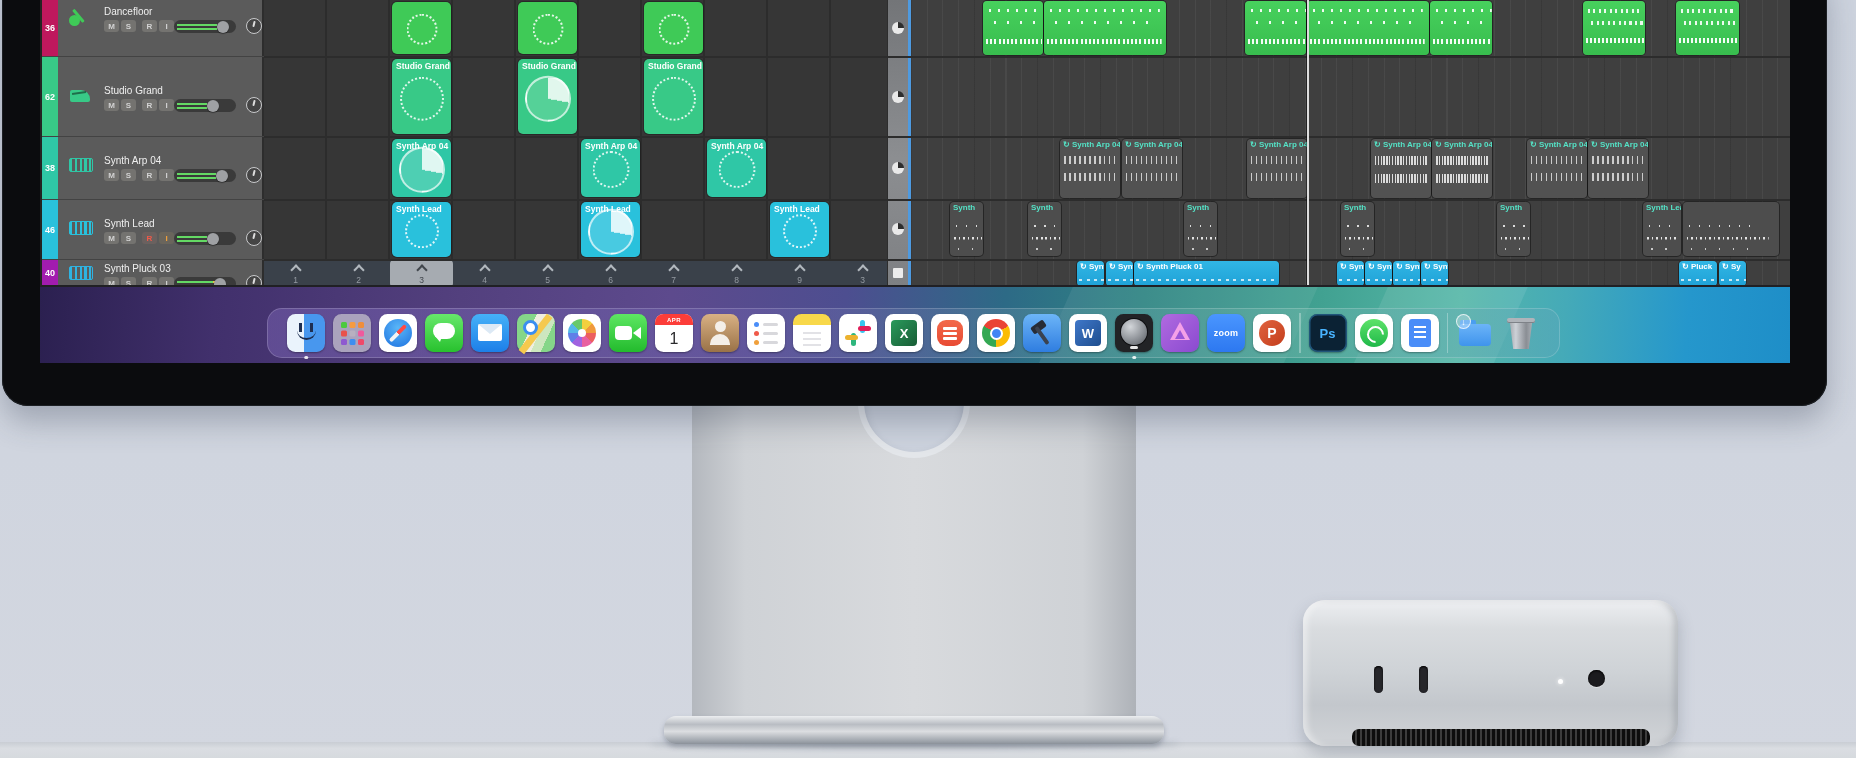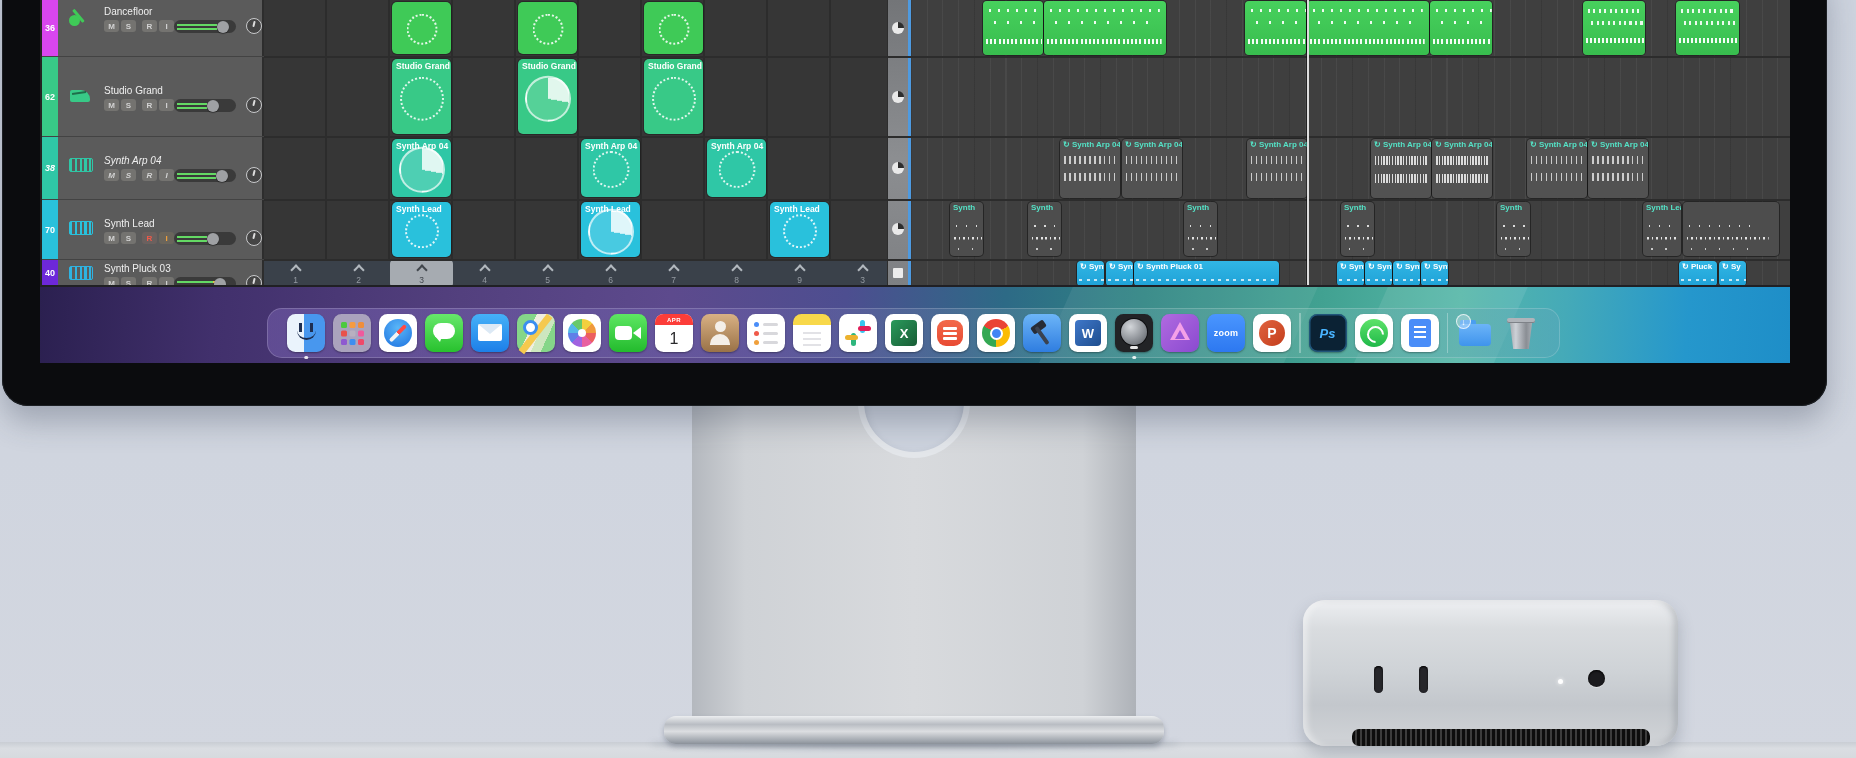--- a/index.html
+++ b/index.html
@@ -171,21 +171,21 @@
   .ic-logic-pro::after{content:"";position:absolute;left:15px;bottom:3px;width:8px;height:3px;border-radius:1.5px;background:#e6e6e6;}
   .ic-affinity{background:linear-gradient(135deg,#b06ae0,#8a4ad0);}
   .ic-affinity::before{content:"";position:absolute;left:9px;top:8px;border-left:10px solid rgba(0,0,0,0);border-right:10px solid rgba(0,0,0,0);border-bottom:18px solid #f4a0e8;}
   .ic-affinity::after{content:"";position:absolute;left:14px;top:16px;border-left:5px solid rgba(0,0,0,0);border-right:5px solid rgba(0,0,0,0);border-bottom:9px solid #9a55d8;}
   .ic-zoom{background:linear-gradient(180deg,#4a96ff,#2d78f0);}
   .ic-zoom .glyph{font-size:9px;color:#fff;letter-spacing:.3px;}
   .ic-powerpoint{background:#fff;}
   .ic-powerpoint::before{content:"";position:absolute;left:6px;top:6px;width:26px;height:26px;border-radius:50%;background:linear-gradient(135deg,#e0633f,#c43e1c);}
   .ic-powerpoint .glyph{font-size:14px;color:#fff;}
   .ic-photoshop{background:#0b2234;box-shadow:inset 0 0 0 1.5px rgba(73,180,255,.35),0 1px 2px rgba(0,0,0,.35);}
-  .ic-photoshop .glyph{font-size:13px;color:#49b4ff;font-style:italic;}
+  .ic-photoshop .glyph{font-size:13px;color:#49b4ff;}
   .ic-whatsapp{background:#fff;}
   .ic-whatsapp::before{content:"";position:absolute;left:5px;top:5px;width:28px;height:28px;border-radius:50%;background:linear-gradient(180deg,#5ee36a,#1fb849);}
   .ic-whatsapp::after{content:"";position:absolute;left:12px;top:12px;width:13px;height:13px;border:2.5px solid #fff;border-radius:50%;border-bottom-color:rgba(0,0,0,0);transform:rotate(-45deg);}
   .ic-google-docs{background:#fff;}
   .ic-google-docs::before{content:"";position:absolute;left:8px;top:5px;width:22px;height:28px;border-radius:3px;background:#4a8df8;}
   .ic-google-docs::after{content:"";position:absolute;left:13px;top:12px;width:12px;height:2px;background:#fff;box-shadow:0 5px 0 #fff,0 10px 0 #fff;}
   .ic-downloads{background:rgba(0,0,0,0);box-shadow:none;}
   .ic-downloads::before{content:"";position:absolute;left:4px;top:6px;width:16px;height:6px;border-radius:2px 2px 0 0;background:#4a9ef0;}
   .ic-downloads::after{content:"";position:absolute;left:3px;top:10px;width:32px;height:22px;border-radius:4px;background:linear-gradient(180deg,#6cb4f8,#3f94ec);}
   .ic-downloads .glyph{left:11.5px;top:14px;width:15px;height:15px;border-radius:50%;background:rgba(234,244,255,.3);border:1.5px solid rgba(255,255,255,.75);font-size:9px;color:#fff;inset:auto;position:absolute;display:flex;align-items:center;justify-content:center;}
@@ -213,21 +213,21 @@
   <div class="stand-notch"></div>
   <div class="stand-base"></div>
 
   <div class="monitor">
     <div class="screen">
       <div class="wallpaper"></div>
 
       <div class="lwin">
         <div class="headers" id="headers">
             <div class="trow" style="top: 0px; height: 57px;">
-              <div class="numtab" style="background: #d946ef;">36</div>
+              <div class="numtab" style="background: #be185d;">36</div>
               <div class="tico inst-guitar" style="top: 7px; color: rgb(63, 202, 87);">
                 <i></i>
               </div>
               <div class="tname" style="top: 6px;">Dancefloor</div>
               <div class="btnrow" style="top: 20px;">
                 <div class="mbtn">M</div>
                 <div class="mbtn">S</div>
                 <div class="mbtn sep">R</div>
                 <div class="mbtn">I</div>
               </div>
@@ -248,58 +248,58 @@
                 <div class="mbtn">S</div>
                 <div class="mbtn sep">R</div>
                 <div class="mbtn">I</div>
               </div>
               <div class="slider" style="top: 42px;">
                 <div class="lvl" style="width: 30.44px;"></div>
                 <div class="thumb" style="left: 33.44px;"></div>
               </div>
               <div class="knob" style="top: 40px;"></div>
             </div>
-            <div class="trow" style="top: 137px; height: 63px; font-style: italic;">
+            <div class="trow" style="top: 137px; height: 63px;">
               <div class="numtab" style="background: rgb(47, 199, 166);">38</div>
               <div class="tico inst-keys" style="top: 19px; color: rgb(47, 199, 166);">
                 <i></i>
               </div>
               <div class="tname" style="top: 18px;">Synth Arp 04</div>
               <div class="btnrow" style="top: 32px;">
                 <div class="mbtn">M</div>
                 <div class="mbtn">S</div>
                 <div class="mbtn sep">R</div>
                 <div class="mbtn">I</div>
               </div>
               <div class="slider" style="top: 32px;">
                 <div class="lvl" style="width: 38.5px;"></div>
                 <div class="thumb" style="left: 41.5px;"></div>
               </div>
               <div class="knob" style="top: 30px;"></div>
             </div>
             <div class="trow" style="top: 200px; height: 60px;">
-              <div class="numtab" style="background: rgb(41, 193, 220);">70</div>
+              <div class="numtab" style="background: rgb(41, 193, 220);">46</div>
               <div class="tico inst-keys" style="top: 19px; color: rgb(41, 193, 220);">
                 <i></i>
               </div>
               <div class="tname" style="top: 18px;">Synth Lead</div>
               <div class="btnrow" style="top: 32px;">
                 <div class="mbtn">M</div>
                 <div class="mbtn">S</div>
                 <div class="mbtn sep on-r">R</div>
                 <div class="mbtn on-i">I</div>
               </div>
               <div class="slider" style="top: 32px;">
                 <div class="lvl" style="width: 30.44px;"></div>
                 <div class="thumb" style="left: 33.44px;"></div>
               </div>
               <div class="knob" style="top: 30px;"></div>
             </div>
             <div class="trow" style="top: 260px; height: 27px;">
-              <div class="numtab" style="background: #6d28d9;">40</div>
+              <div class="numtab" style="background: #a21caf;">40</div>
               <div class="tico inst-keys" style="top: 4px; color: rgb(46, 179, 226);">
                 <i></i>
               </div>
               <div class="tname" style="top: 3px;">Synth Pluck 03</div>
               <div class="btnrow" style="top: 17px;">
                 <div class="mbtn">M</div>
                 <div class="mbtn">S</div>
                 <div class="mbtn sep">R</div>
                 <div class="mbtn">I</div>
               </div>

